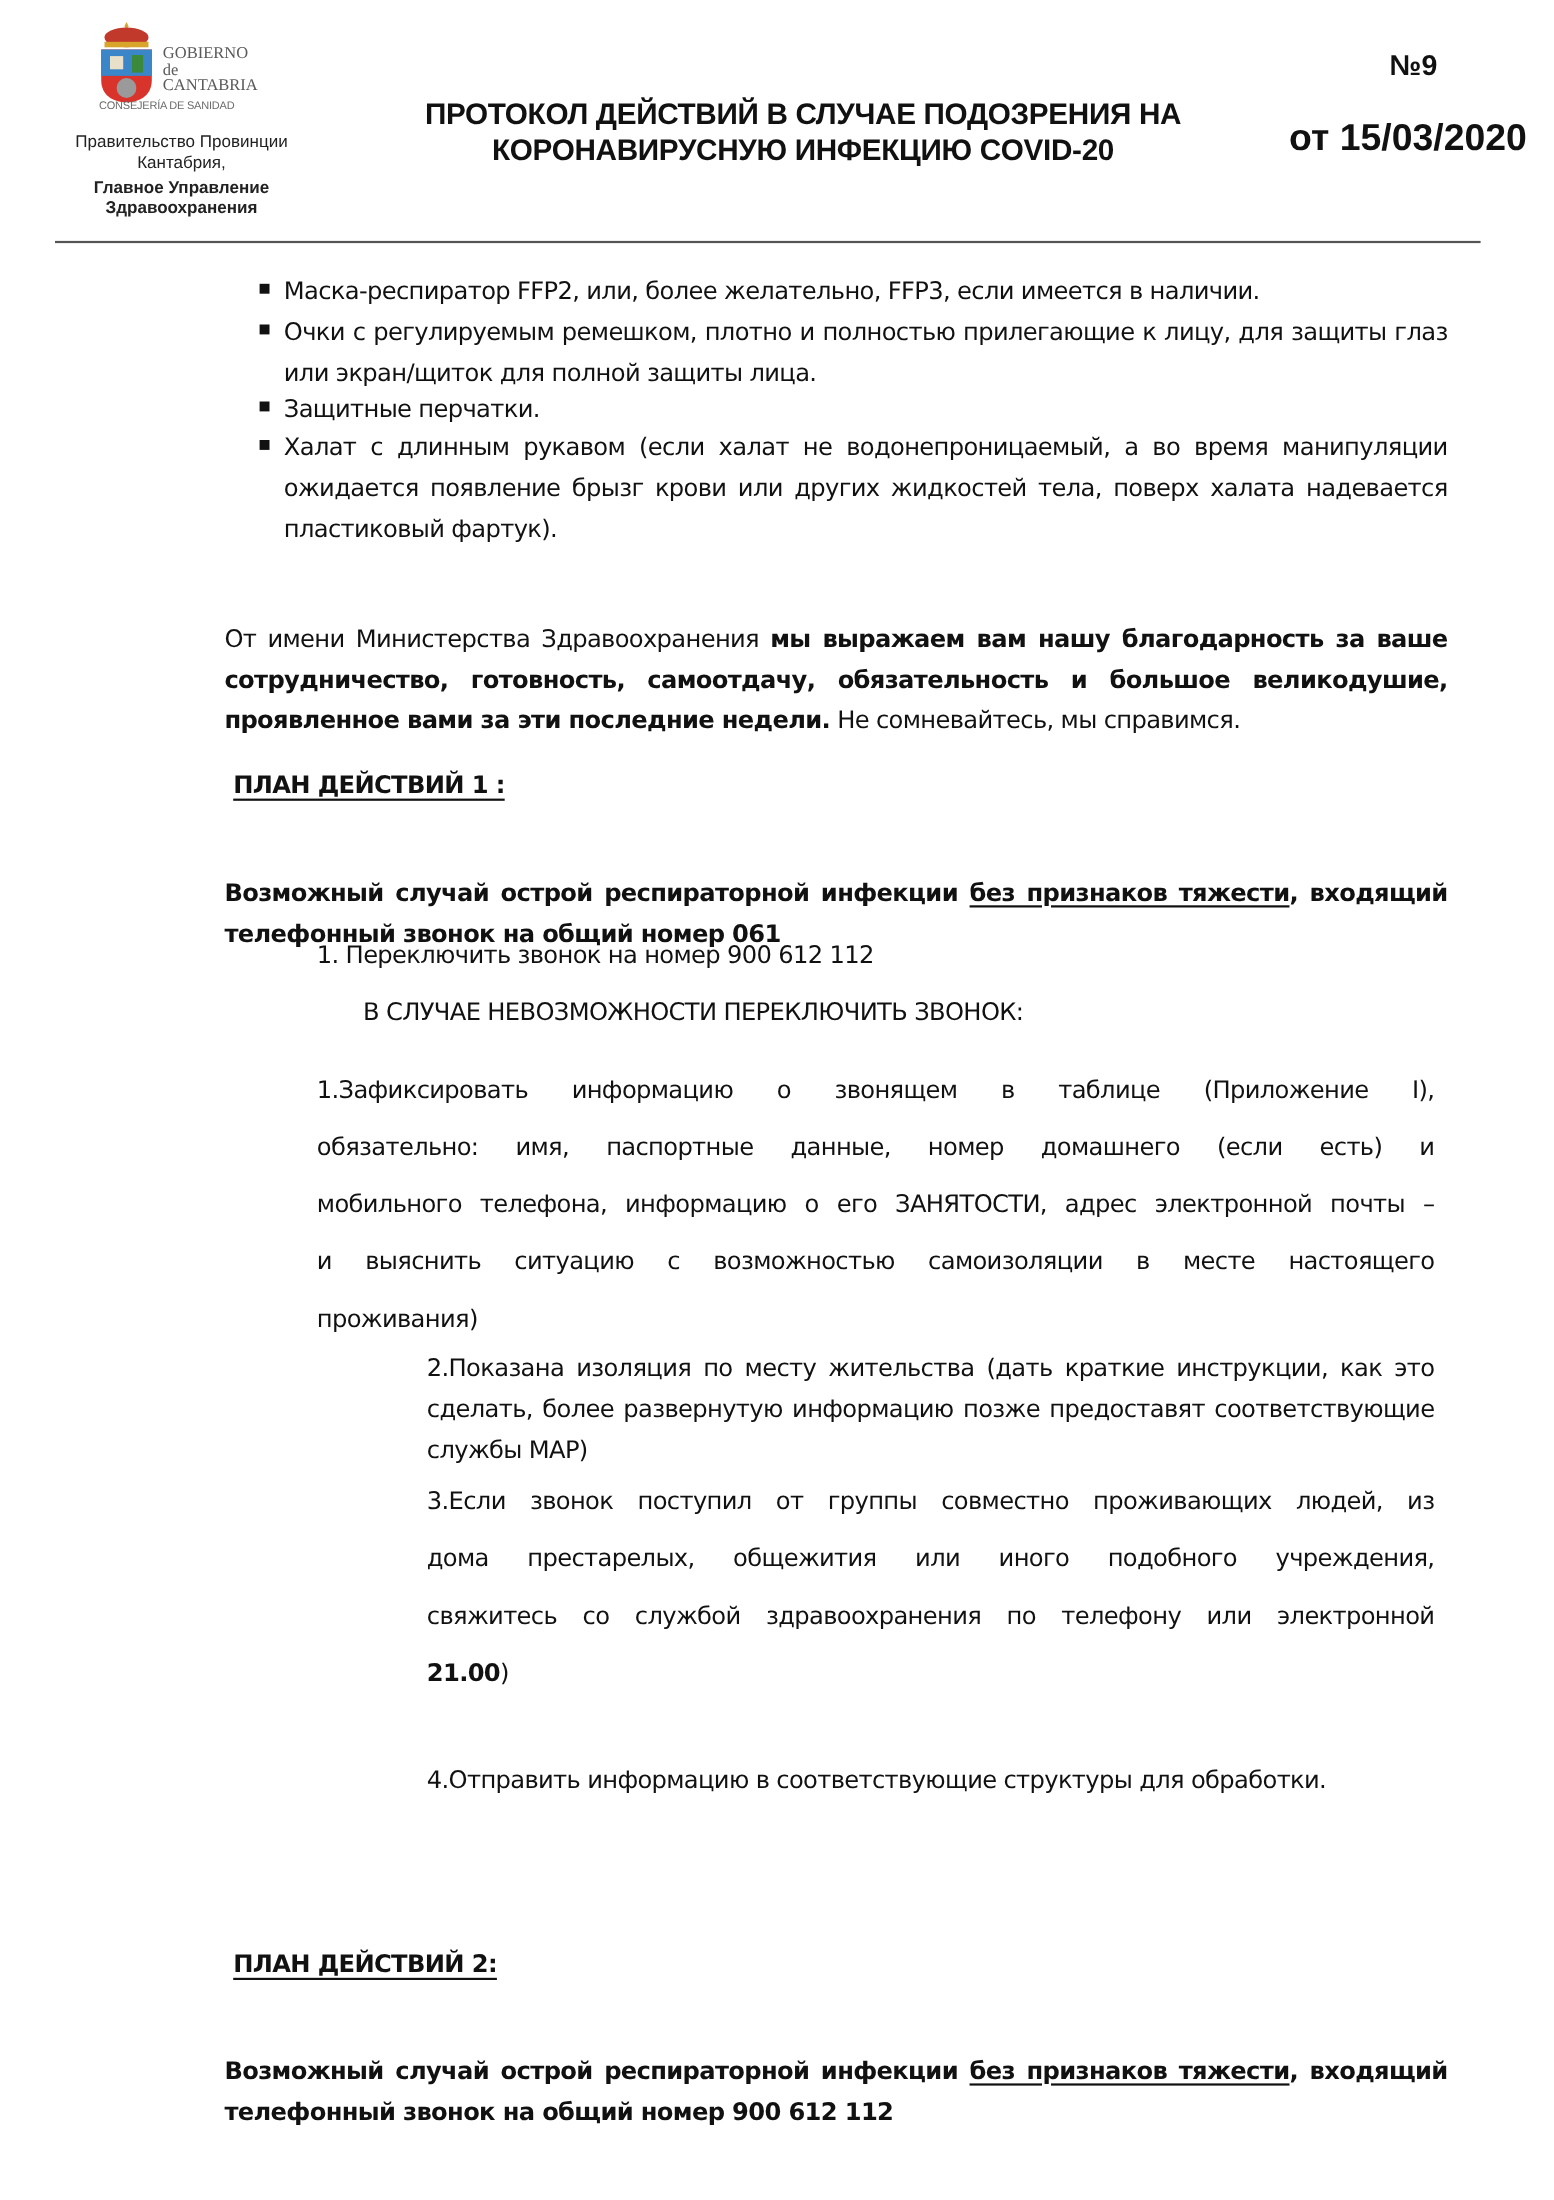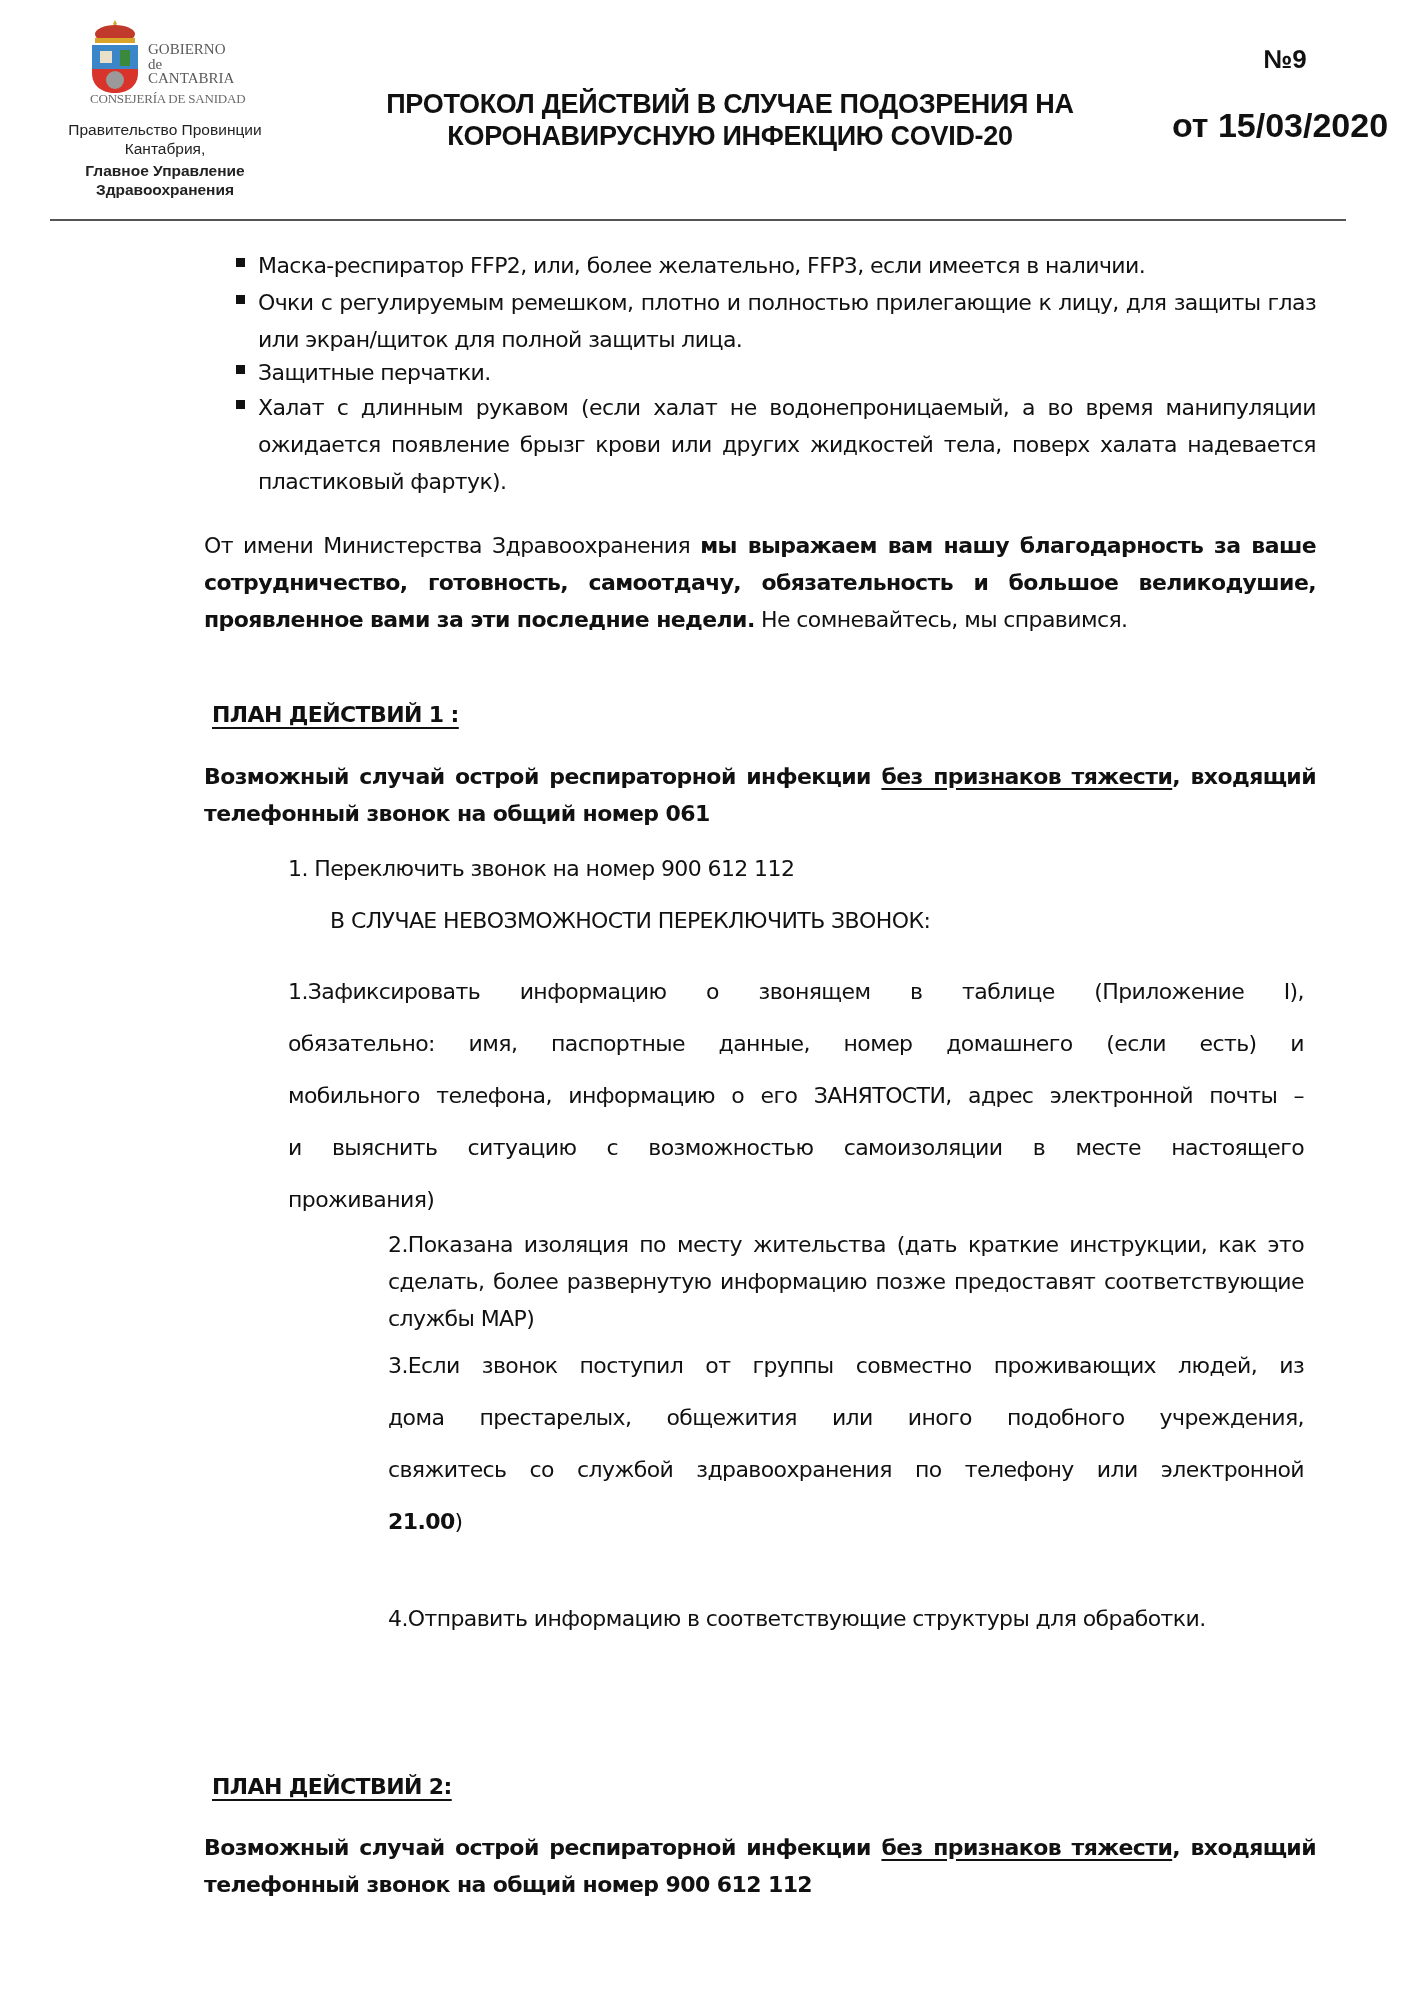--- a/index.html
+++ b/index.html
@@ -3,35 +3,35 @@
 <meta charset="utf-8">
 <style>
   html, body { margin: 0; padding: 0; background: #ffffff; }
   body { width: 1413px; height: 2000px; position: relative; overflow: hidden; color: #111; }
   .abs { position: absolute; }
   .body-font { font-family: "DejaVu Sans", sans-serif; font-size: 22px; letter-spacing: -0.6px; }
 
   
   #logo { left: 84px; top: 18px; width: 180px; height: 90px; }
   .logo-text { font-family: "Liberation Serif", serif; color: #5a5a5a; font-size: 15px; line-height: 14px; }
-  .logo-sub { font-family: Liberation Serif, serif; color: #6a6a6a; font-size: 13px; letter-spacing: -0.2px; }
+  .logo-sub { font-family: Liberation Sans, sans-serif; color: #6a6a6a; font-size: 10px; letter-spacing: -0.2px; }
   #gov-block { left: 50px; top: 120px; width: 230px; text-align: center; font-family: "Liberation Sans", sans-serif; font-size: 15.5px; line-height: 19px; color: #222; }
   #gov-block .b { font-weight: bold; }
   #doc-title { left: 340px; top: 88px; width: 780px; text-align: center; font-family: "Liberation Sans", sans-serif; font-weight: bold; font-size: 27px; line-height: 32px; color: #111; letter-spacing: -0.3px; }
   #doc-number { left: 1200px; top: 44px; width: 170px; text-align: center; font-family: "Liberation Sans", sans-serif; font-weight: bold; font-size: 26px; color: #111; }
   #doc-date { left: 1160px; top: 106px; width: 240px; text-align: center; font-family: "Liberation Sans", sans-serif; font-weight: bold; font-size: 34px; color: #111; }
   #header-rule { left: 50px; top: 219px; width: 1296px; height: 2px; background: #555; }
 
   
   .bullet-row { left: 236px; width: 1080px; }
   .bullet-mark { position: absolute; left: 0; top: 11px; width: 9px; height: 9px; background: #111; }
   .bullet-text { margin-left: 22px; line-height: 37px; text-align: justify; }
 
   
-  .para { left: 204px; width: 1112px; line-height: 37px; text-align: justify; }
+  .para { left: 204px; width: 1112px; line-height: 37px; text-align: justify; margin-top: 36px; }
   .bold { font-weight: bold; }
   .u { text-decoration: underline; text-underline-offset: 4px; }
   .heading { left: 212px; font-weight: bold; text-decoration: underline; text-underline-offset: 5px; }
 
   .link { color: #6fa53a; text-decoration: underline; text-underline-offset: 4px; }
 </style>
 </head>
 <body>
 
 <div id="logo" class="abs">

